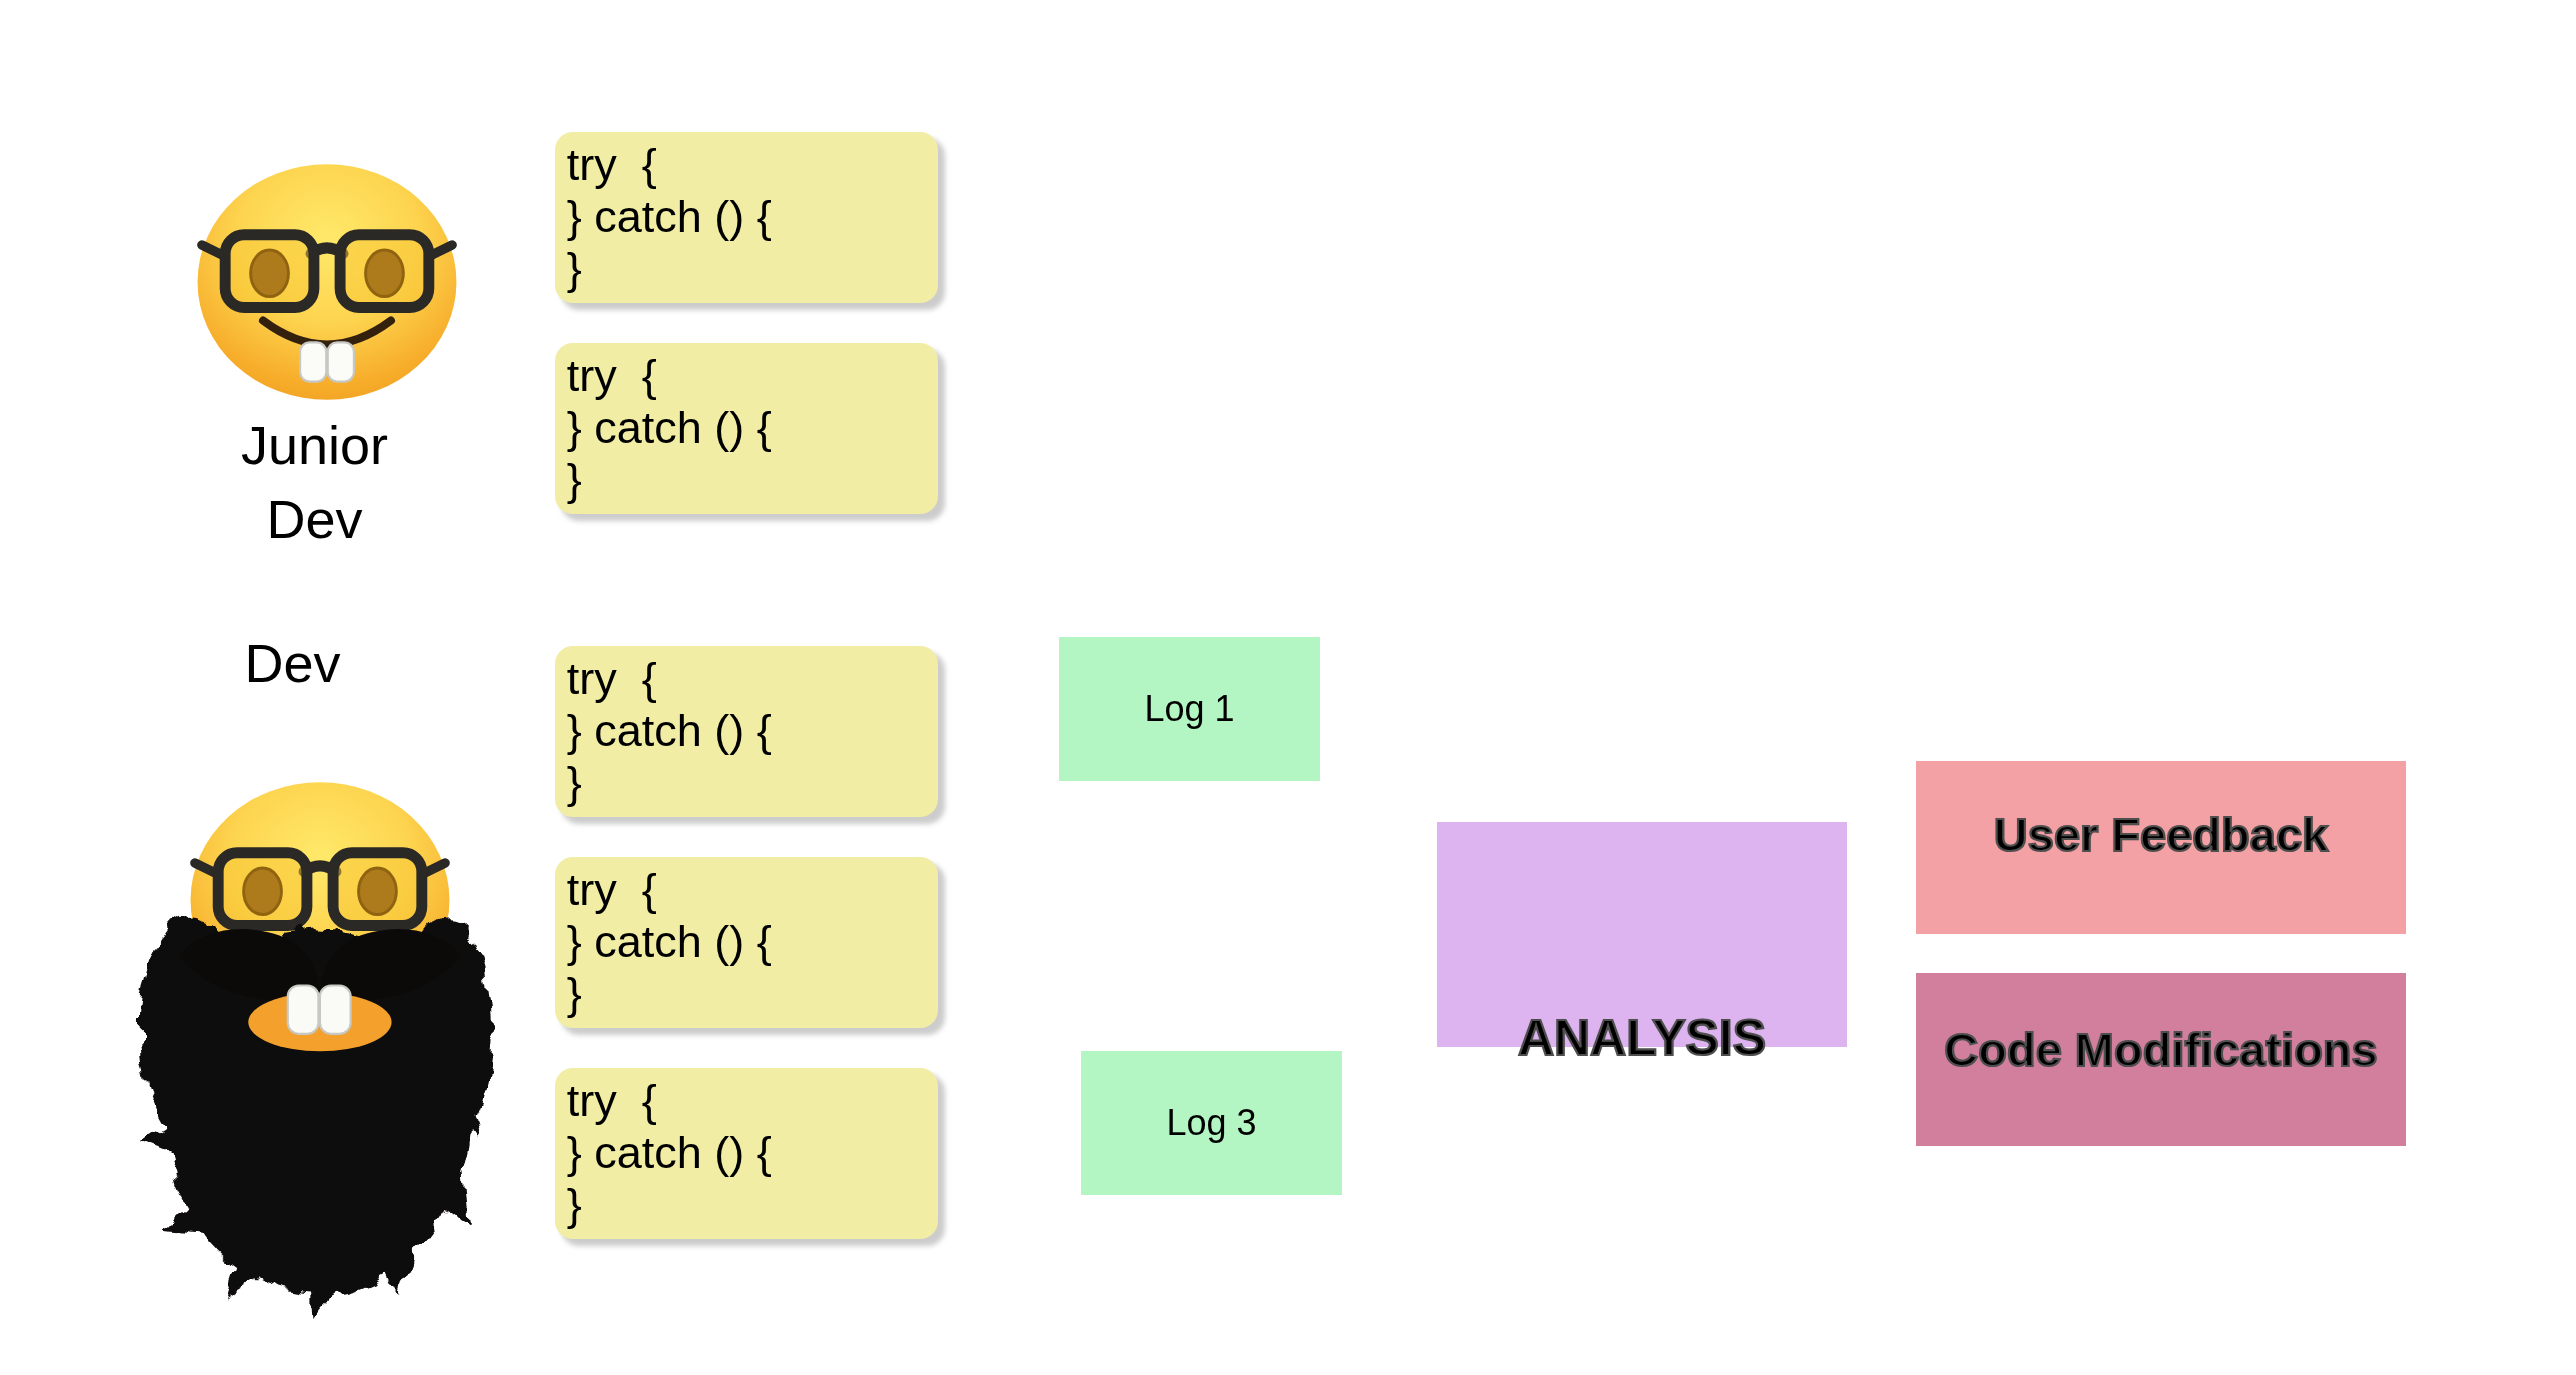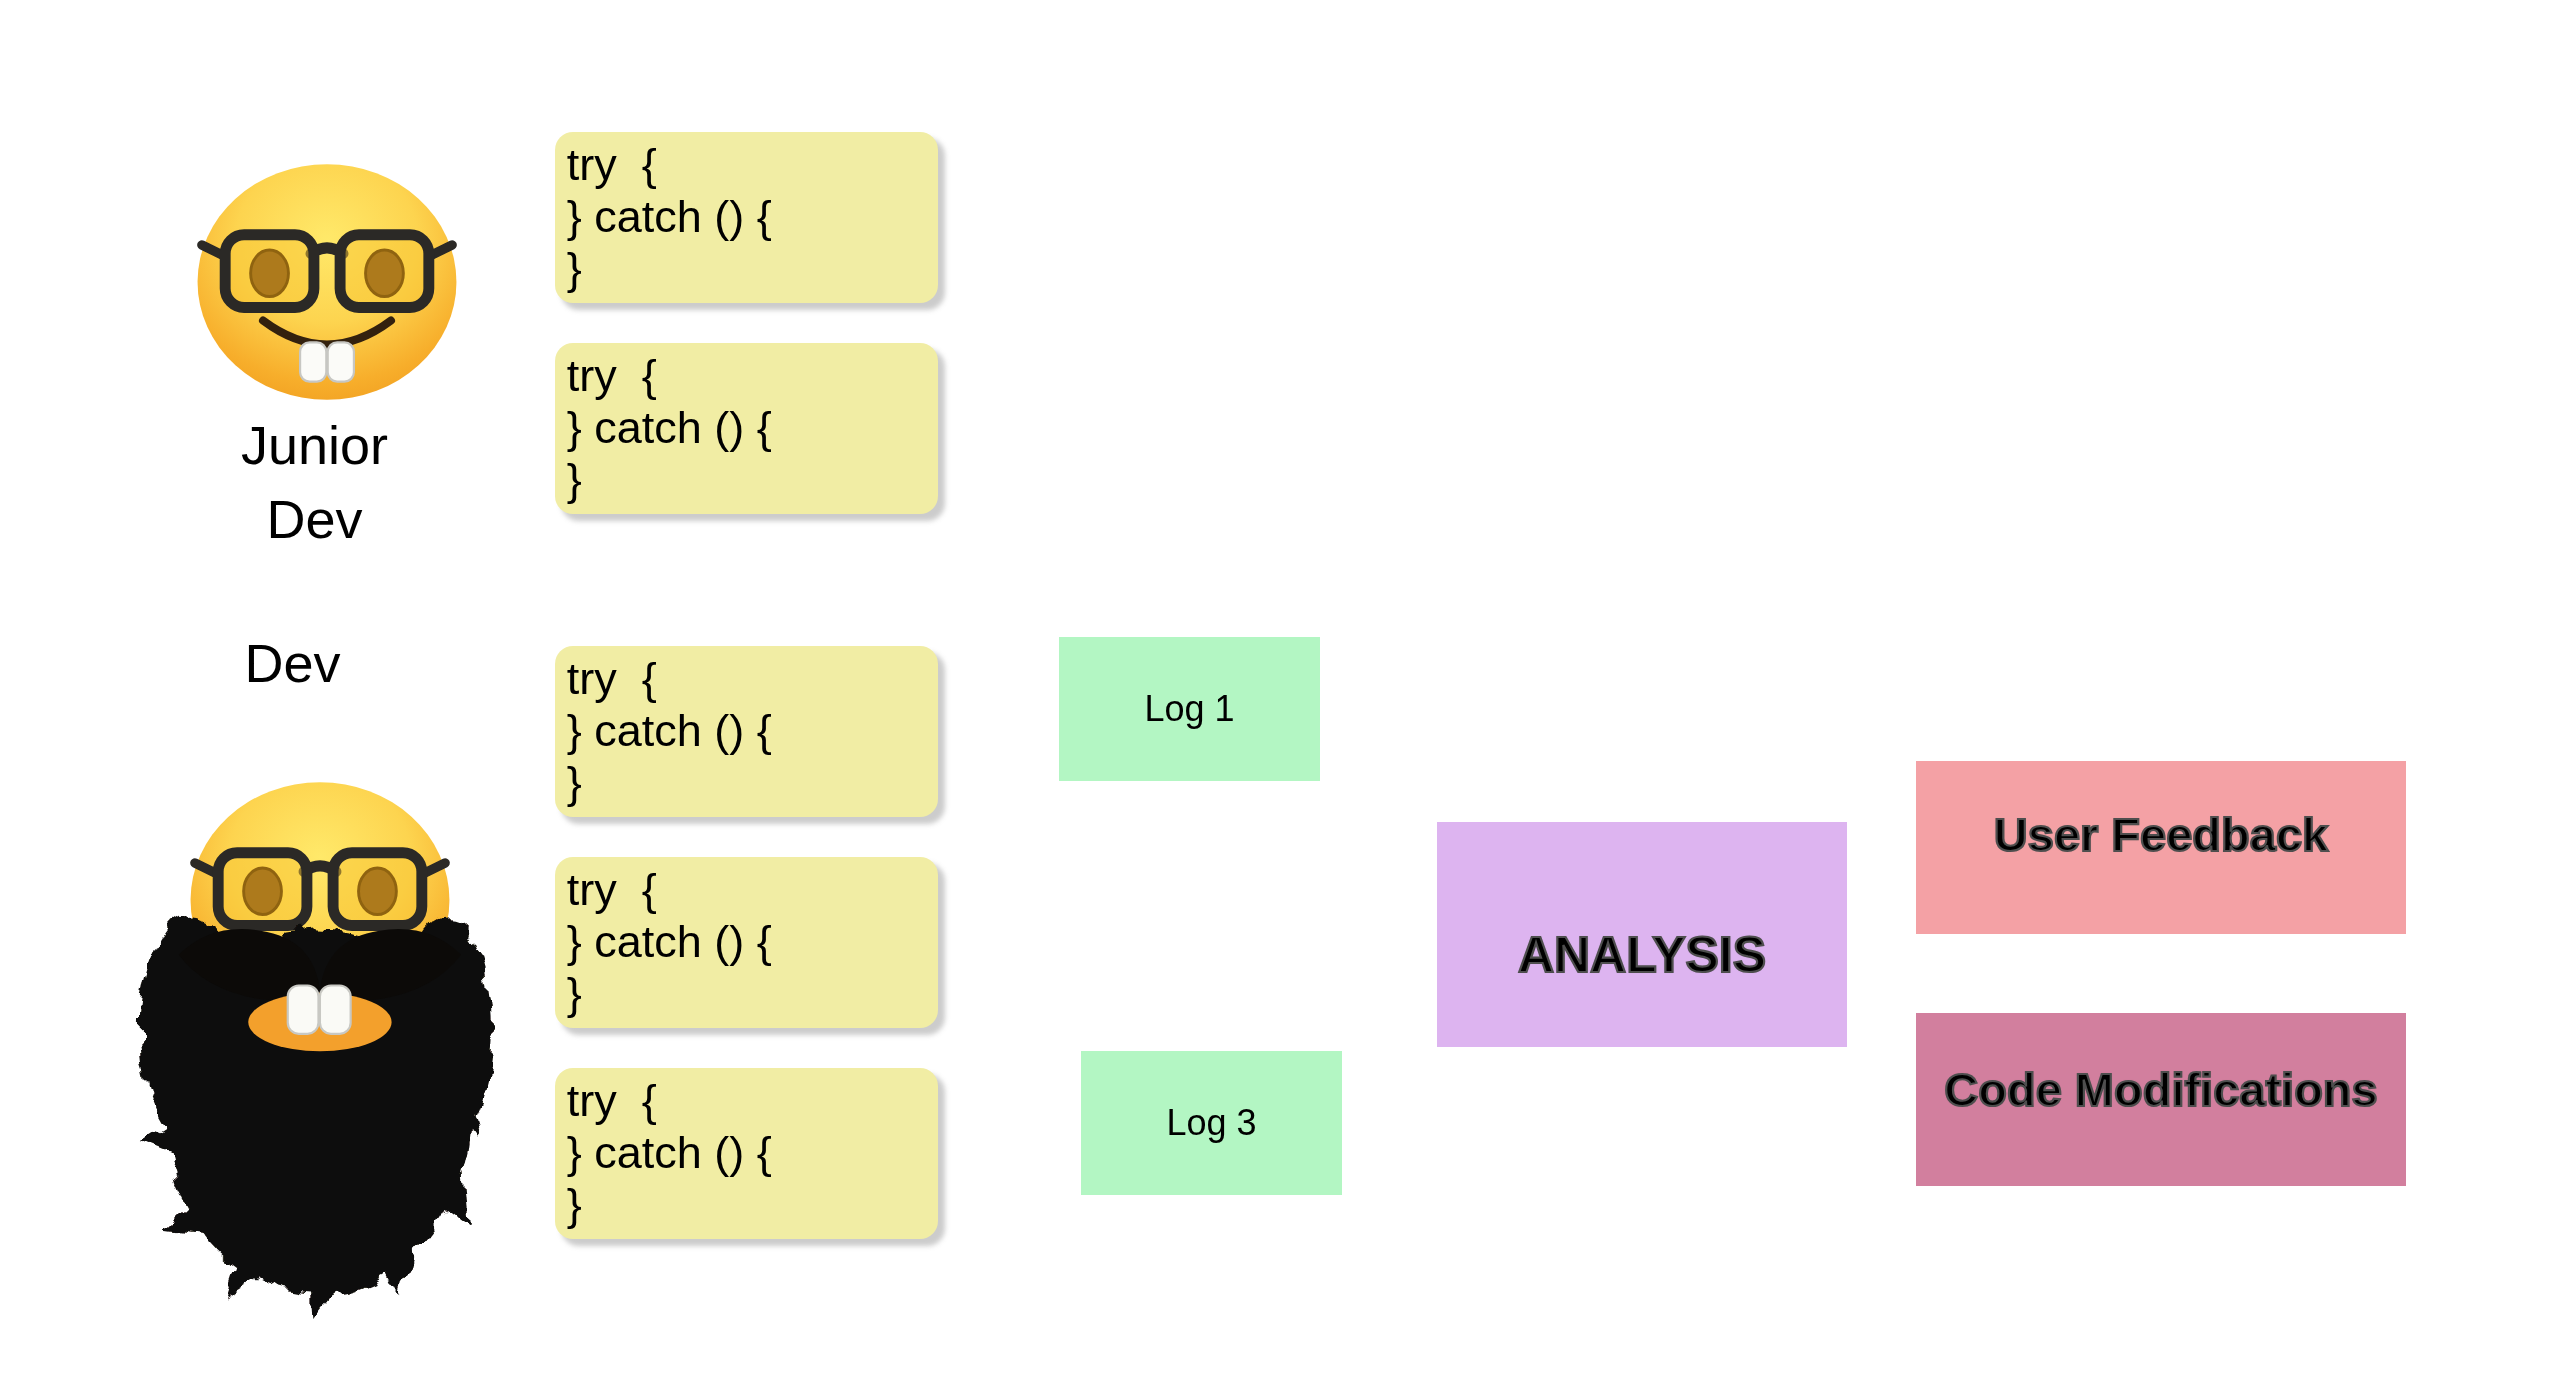--- a/index.html
+++ b/index.html
@@ -52,21 +52,21 @@
 
   
   .bigbox{
     display:flex;align-items:center;justify-content:center;
     font-weight:bold;color:#000;
   }
   .bigbox .bigbox-label{
     -webkit-text-stroke:2.2px #4e4e4e;
     text-shadow:0 0 1.5px rgba(80,80,80,0.55);
   }
-  .analysis-box{left:1437px;top:822px;width:410px;height:225px;font-size:50px;}
+  .analysis-box{left:1437px;top:822px;width:410px;height:225px;font-size:50px;align-items:flex-end;}
   .analysis-box .bigbox-label{transform:translateY(20px);}
   .user-feedback-box{left:1916px;top:717px;width:490px;height:173px;font-size:47px;}
   .user-feedback-box .bigbox-label{transform:translateY(-13px);}
   .code-modifications-box{left:1916px;top:973px;width:490px;height:173px;font-size:47px;}
   .code-modifications-box .bigbox-label{transform:translateY(-10.2px);}
 </style>
 </head>
 <body>
 
 <div class="canvas">
@@ -173,18 +173,18 @@
     <span>Log 3</span>
   </div>
 
   <div class="abs bigbox analysis-box" style="background-color: rgb(221, 180, 240);">
     <span class="bigbox-label">ANALYSIS</span>
   </div>
 
   <div class="abs bigbox user-feedback-box" style="background-color: rgb(244, 161, 165); margin-top: 44px;">
     <span class="bigbox-label">User Feedback</span>
   </div>
-  <div class="abs bigbox code-modifications-box" style="background-color: rgb(210, 127, 158); margin-top: 40px;">
+  <div class="abs bigbox code-modifications-box" style="background-color: rgb(210, 127, 158);">
     <span class="bigbox-label">Code Modifications</span>
   </div>
 
 </div>
 
 
 </body></html>

